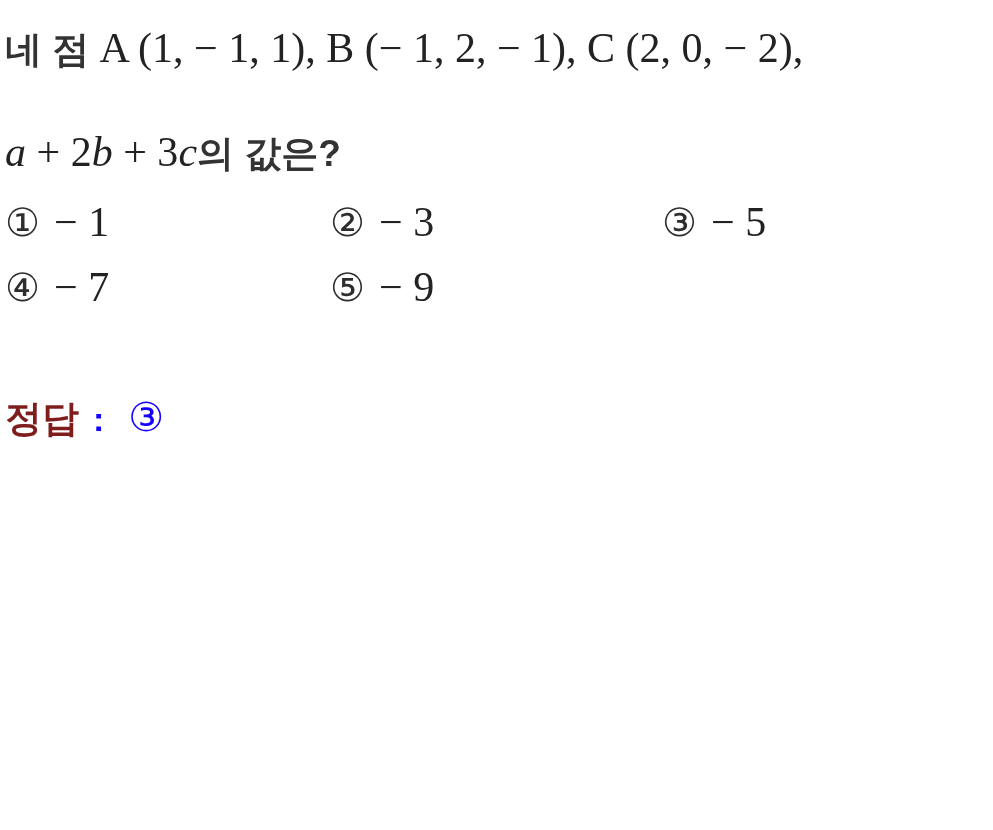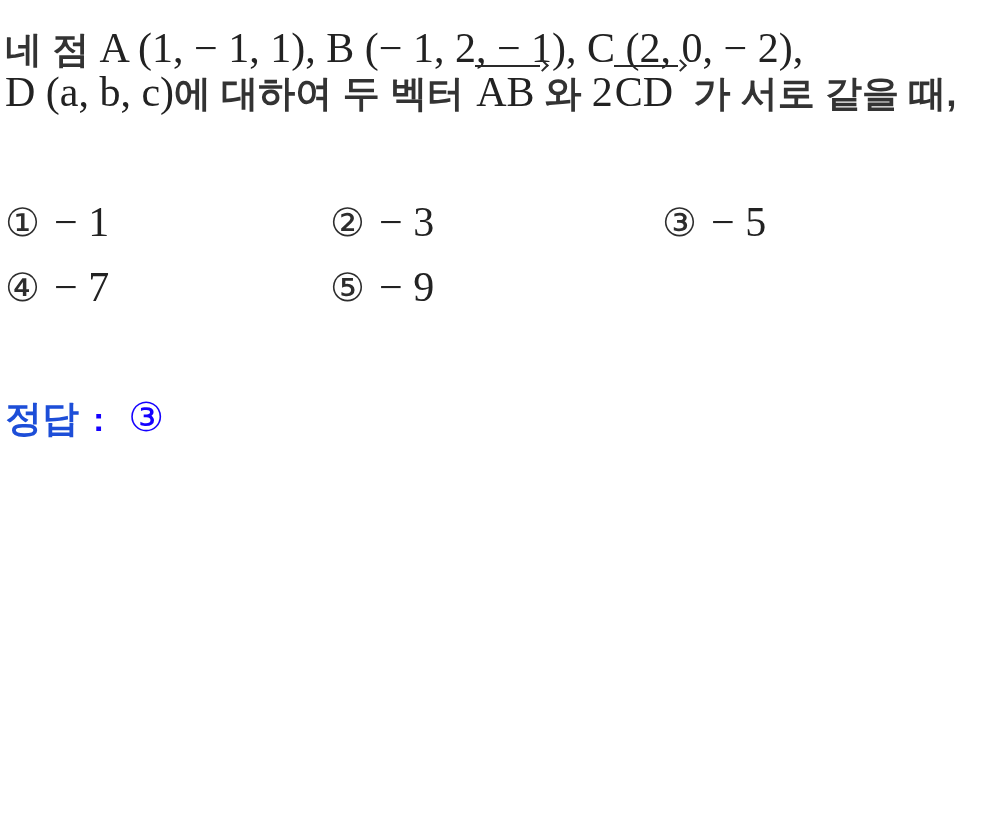--- a/index.html
+++ b/index.html
@@ -81,21 +81,21 @@
     display:flex;
     align-items:baseline;
     gap:14px;
   }
   .choice .val { font-size:42px; }
 
   
   #answer-line { top:394px; color:#1400ff; }
   #answer-line .ko-blue {
     font-family:Liberation Serif, serif;
-    font-weight:700; font-size:37px; color:#1d4ed8;
+    font-weight:700; font-size:37px; color:#7f1d1d;
   }
   #answer-line .circ-blue {
     font-family:"DejaVu Sans","Liberation Sans",sans-serif;
     font-weight:400; font-size:40px; color:#1400ff;
     margin-left:24px;
   }
   #answer-line .colon-blue {
     font-family:"Liberation Sans","DejaVu Sans",sans-serif;
     font-weight:700; font-size:34px; color:#1400ff;
     margin-left:14px;
@@ -103,24 +103,24 @@
 </style>
 </head>
 <body>
 
 <div class="page">
 
   <div id="line1" class="abs-line">
     <span class="ko">네 점 </span><span class="rm">A (1, − 1, 1), B (− 1, 2, − 1), C (2, 0, − 2),</span>
   </div>
 
-  <div id="line2" class="abs-line">
-    <span class="rm">D (a, b, c)</span><span class="ko">에 대하여 두 벡터 </span><span class="vec rm"><span class="vec-bar"></span><span class="vec-head"></span><span>AB</span></span><span class="ko">와 </span><span class="rm">2</span><span class="vec rm"><span class="vec-bar"></span><span class="vec-head"></span><span>CD</span></span><span class="ko"> 가 서로 같을 때,</span>
+
+  <div id="line3" class="abs-line">
+    <span class="it">a</span><span class="rm"> + 2</span><span class="it">b</span><span class="rm"> + 3</span><span class="it">c</span><span class="ko">의 값은?</span>
   </div>
-
 
   <div id="choice-row-1" class="choice-row">
     <div class="choice">
       <span class="circ">①</span>
       <span class="rm val">− 1</span>
     </div>
     <div class="choice">
       <span class="circ">②</span>
       <span class="rm val">− 3</span>
     </div>

